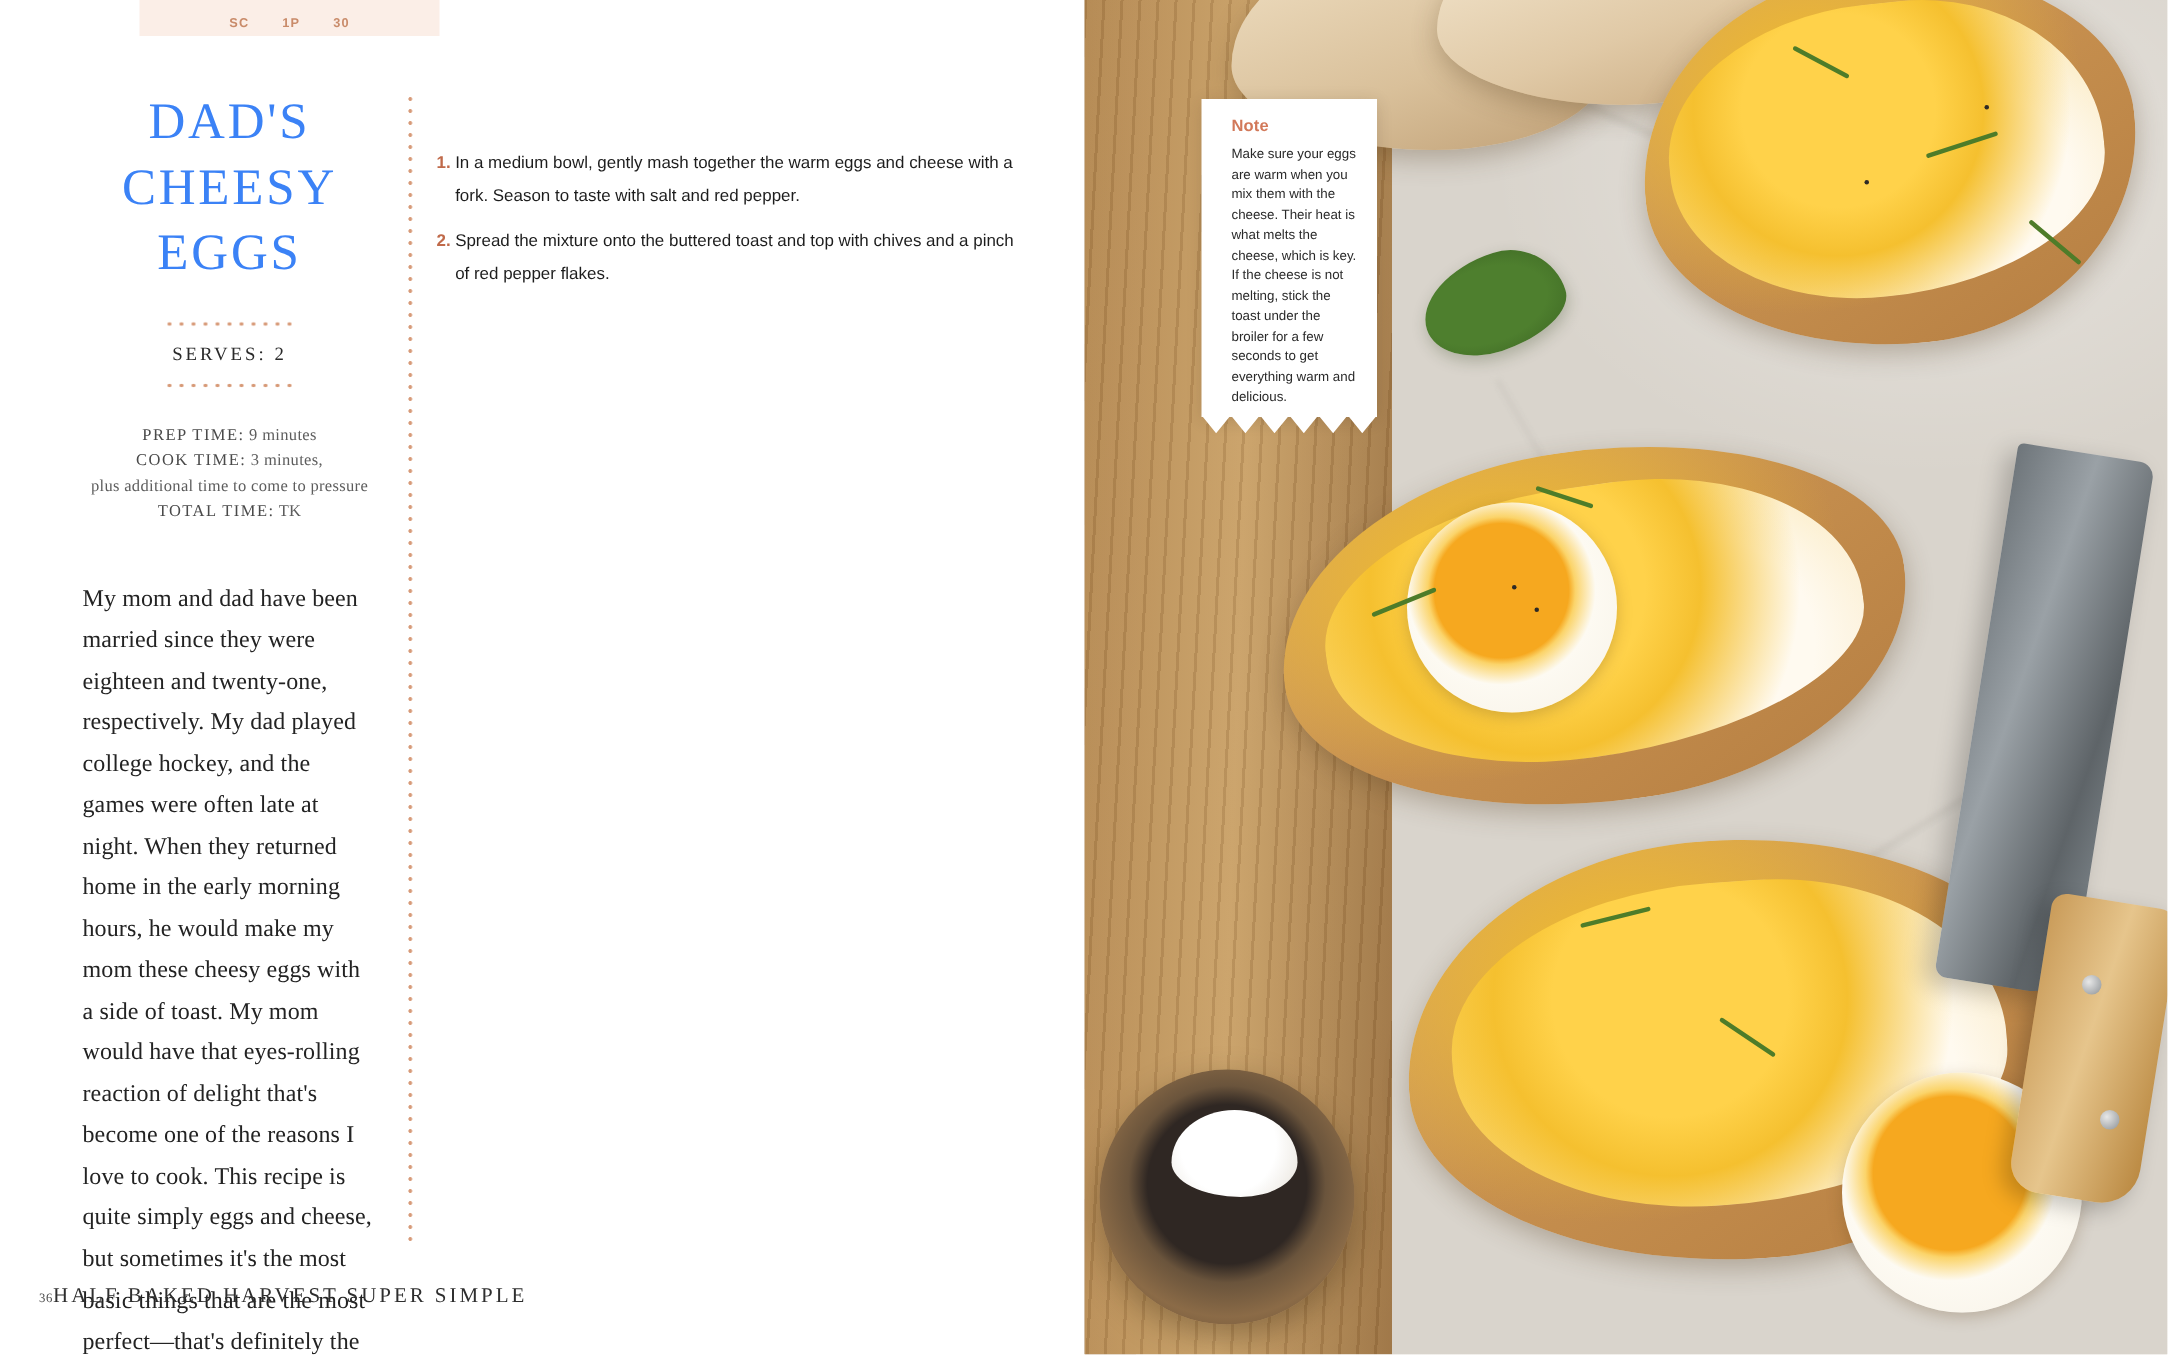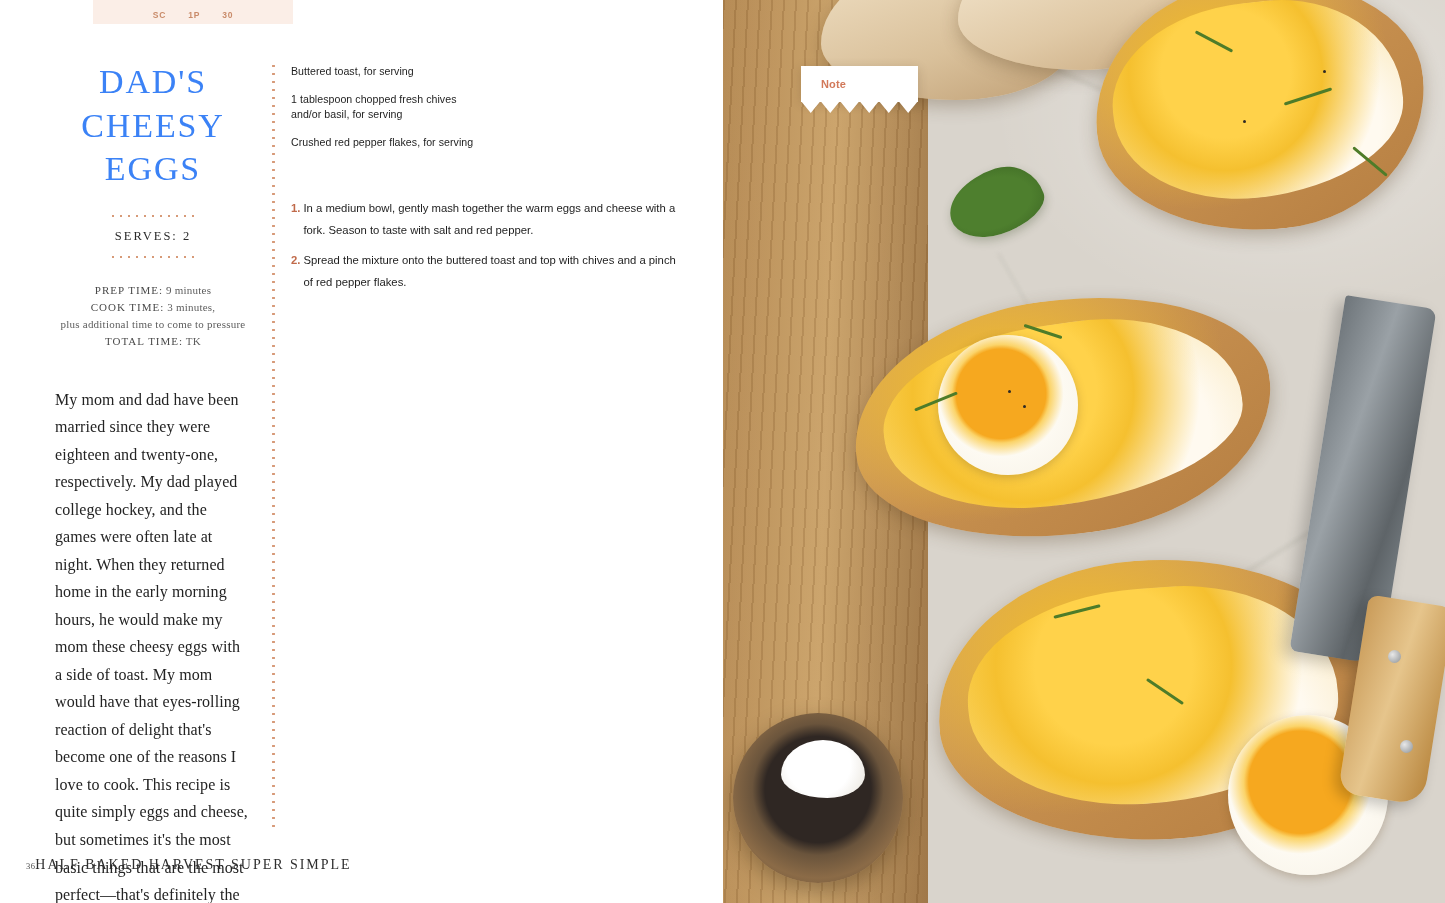--- a/index.html
+++ b/index.html
@@ -350,25 +350,20 @@
         </div>
       </div>
 
       <p class="headnote">My mom and dad have been married since they were eighteen and twenty-one, respectively. My dad played college hockey, and the games were often late at night. When they returned home in the early morning hours, he would make my mom these cheesy eggs with a side of toast. My mom would have that eyes-rolling reaction of delight that's become one of the reasons I love to cook. This recipe is quite simply eggs and cheese, but sometimes it's the most basic things that are the most perfect—that's definitely the case with these eggs.</p>
     </div>
 
     <div class="v-dots"></div>
 
     <div class="recipe-col">
       <div class="ingredients">
-        <div class="ing-col">
-          <div class="ing-item">Buttered toast, for serving</div>
-          <div class="ing-item">1 tablespoon chopped fresh chives and/or basil, for serving</div>
-          <div class="ing-item">Crushed red pepper flakes, for serving</div>
-        </div>
       </div>
 
       <div class="steps">
         <div class="step">
           <span class="step-num">1.</span>
           <span class="step-text">In a medium bowl, gently mash together the warm eggs and cheese with a fork. Season to taste with salt and red pepper.</span>
         </div>
         <div class="step">
           <span class="step-num">2.</span>
           <span class="step-text">Spread the mixture onto the buttered toast and top with chives and a pinch of red pepper flakes.</span>
@@ -423,16 +418,17 @@
     <div class="knife-blade"></div>
     <div class="knife-handle"></div>
     <div class="bolt" style="right:44px; top:650px;"></div>
     <div class="bolt" style="right:32px; top:740px;"></div>
 
     <div class="salt-bowl"></div>
     <div class="salt-pile"></div>
 
     <div class="note-card">
       <p class="note-title">Note</p>
+      <p class="note-body">Make sure your eggs are warm when you mix them with the cheese. Their heat is what melts the cheese, which is key. If the cheese is not melting, stick the toast under the broiler for a few seconds to get everything warm and delicious.</p>
     </div>
   </div>
 
 </div>
 
 </body></html>

